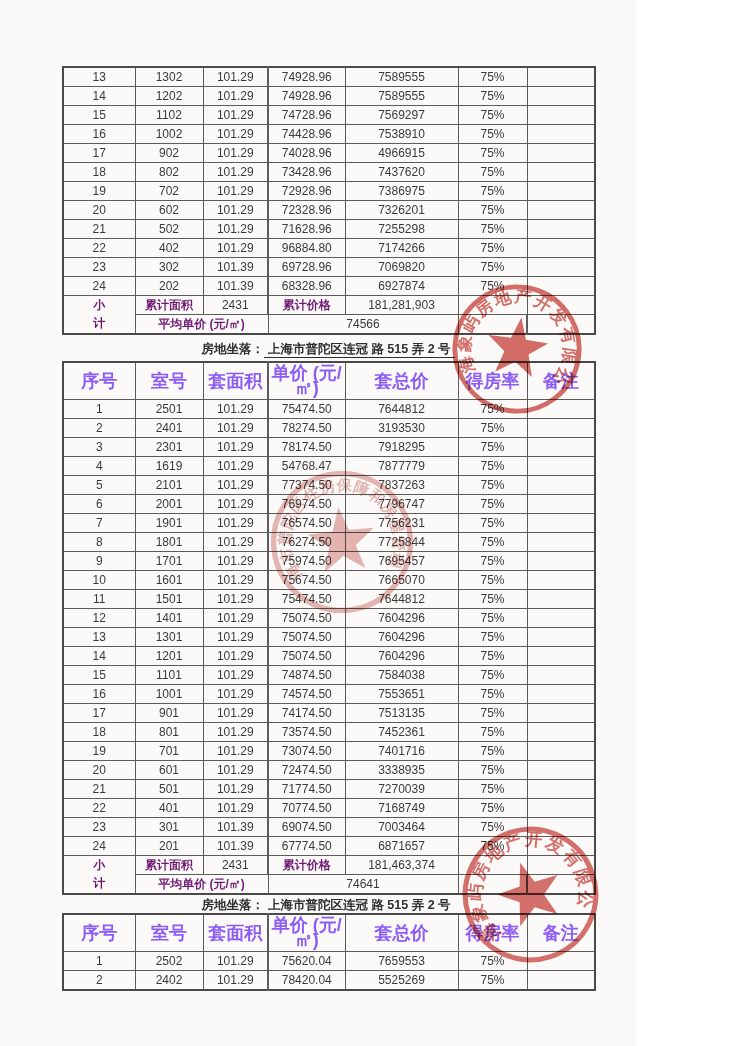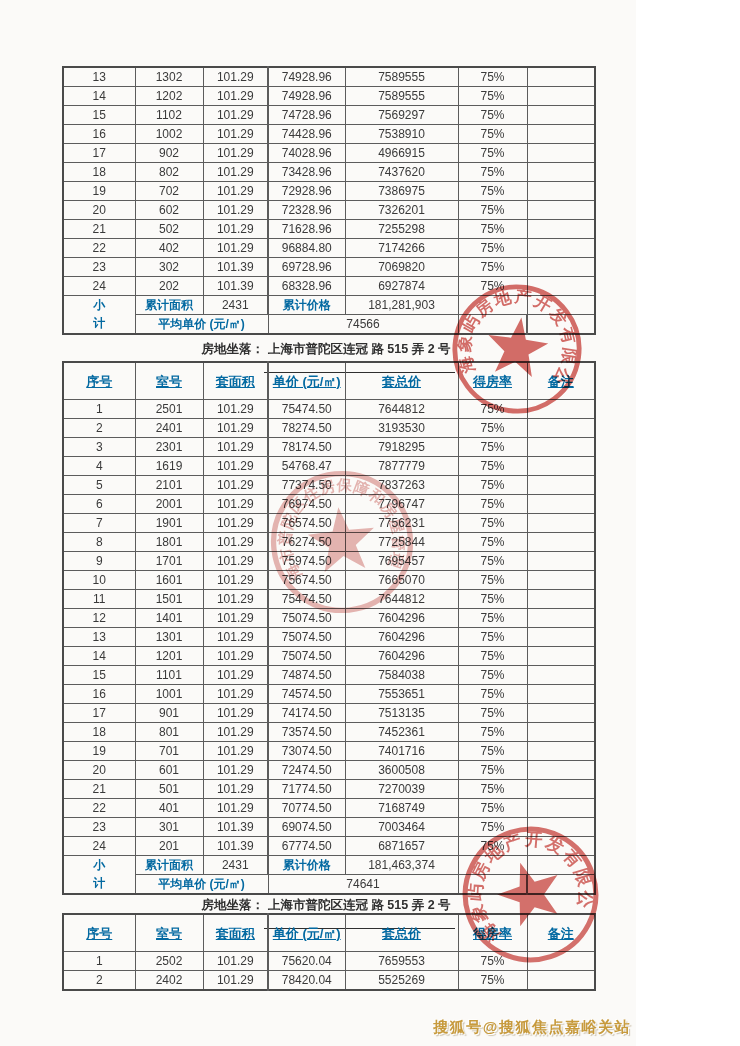--- a/index.html
+++ b/index.html
@@ -15,35 +15,35 @@
     background:transparent;
   }
   .tbl td,.tbl th{
     border:1px solid #5c5c5c;
     height:18px; line-height:14px; padding:0 2px;
     text-align:center; vertical-align:middle;
     font-size:12px; font-weight:normal; color:#3a3a3a;
     overflow:hidden; white-space:nowrap;
   }
   .tbl{border:2px solid #4a4a4a;}
-  .tbl th{font-weight:bold; font-size:13px; height:36px; line-height:15px; white-space:normal; color:#0369a1;text-decoration:underline;}
+  .tbl th{font-weight:bold; font-size:18px; height:36px; line-height:15px; white-space:normal; color:#8b5cf6;}
   .tbl td:nth-child(4),.tbl th:nth-child(4){border-left-width:2px;}
-  .tbl .b{font-weight:bold; color:#0369a1;}
+  .tbl .b{font-weight:bold; color:#701a75;}
   .stack{display:inline-block; width:1.05em; line-height:1.45; white-space:normal; word-break:break-all;}
   .t1{top:66px;}
   .t2{top:361px;}
   .t3{top:913px;}
   
   .addr{
     position:absolute; left:62px; width:532px; text-align:center;
     font-size:12.5px; font-weight:bold; color:#2f2f2f; white-space:nowrap;
   }
   .addr2{top:341px;}
   .addr3{top:897px;}
-  .addr .u{border-bottom:1px solid #2f2f2f; padding:0 4px 16px 4px;}
+  .addr .u{border-bottom:1px solid #2f2f2f; padding:0 4px 1px 4px;}
   
   .stamp{position:absolute; pointer-events:none; mix-blend-mode:multiply;}
   .stamp svg{display:block; width:100%; height:100%;}
   .stamp-a{left:448px; top:280px; width:138px; height:138px; transform:rotate(8deg); opacity:.8;}
   .stamp-b{left:266px; top:466px; width:152px; height:152px; transform:rotate(-6deg); opacity:.5;}
   .stamp-c{left:458px; top:822px; width:145px; height:145px; transform:rotate(-18deg); opacity:.78;}
   .stamp circle{fill:none; stroke:currentColor;}
   .stamp polygon{fill:currentColor;}
   .stamp text{fill:currentColor; font-family:"Liberation Serif", serif; font-weight:bold;}
   
@@ -392,21 +392,21 @@
           <td>73074.50</td>
           <td>7401716</td>
           <td>75%</td>
           <td></td>
         </tr>
         <tr>
           <td>20</td>
           <td>601</td>
           <td>101.29</td>
           <td>72474.50</td>
-          <td>3600508</td>
+          <td>3338935</td>
           <td>75%</td>
           <td></td>
         </tr>
         <tr>
           <td>21</td>
           <td>501</td>
           <td>101.29</td>
           <td>71774.50</td>
           <td>7270039</td>
           <td>75%</td>
@@ -532,15 +532,14 @@
     <svg viewBox="0 0 200 200">
       <defs>
           <path id="arc-2" d="M 41.1 134 A 68 68 0 1 1 158.9 134" fill="none"></path>
         </defs>
       <circle cx="100" cy="100" r="90" stroke-width="7"></circle>
       <polygon points="100,54 110.9,85 143.7,85.8 117.6,105.7 127,137.2 100,118.5 73,137.2 82.4,105.7 56.3,85.8 89.1,85"></polygon>
       <text font-size="24" letter-spacing="3"><textPath href="#arc-2" startOffset="50%" text-anchor="middle">上海象屿房地产开发有限公司</textPath></text>
     </svg>
   </div>
 
-  <div class="watermark" style="color: rgb(199, 154, 60);">搜狐号@搜狐焦点嘉峪关站</div>
 
 </div>
 
 </body></html>

